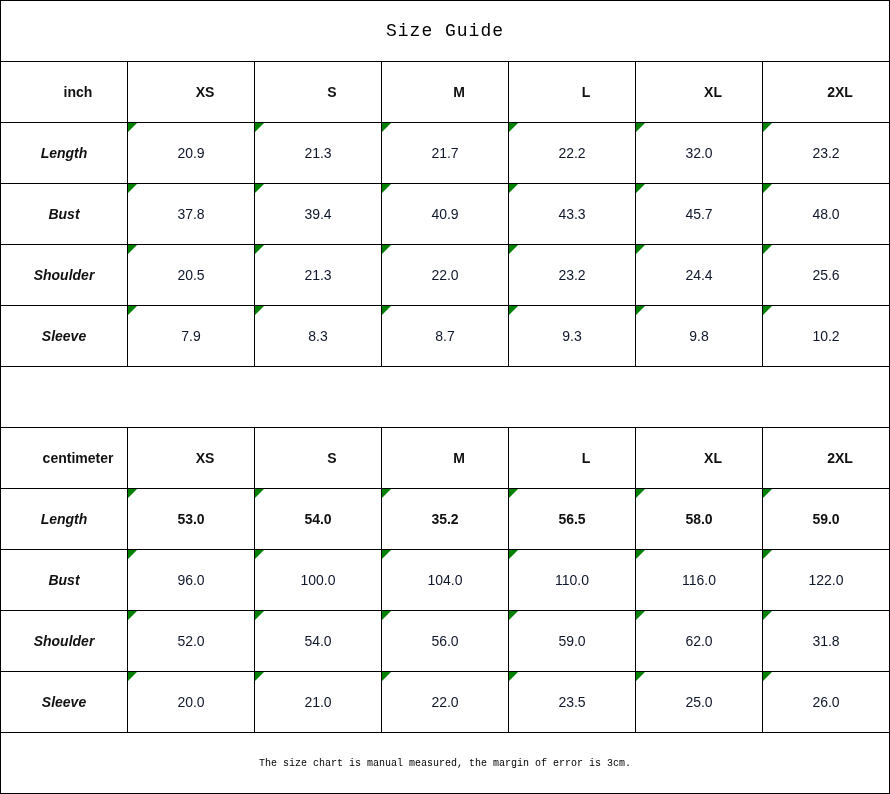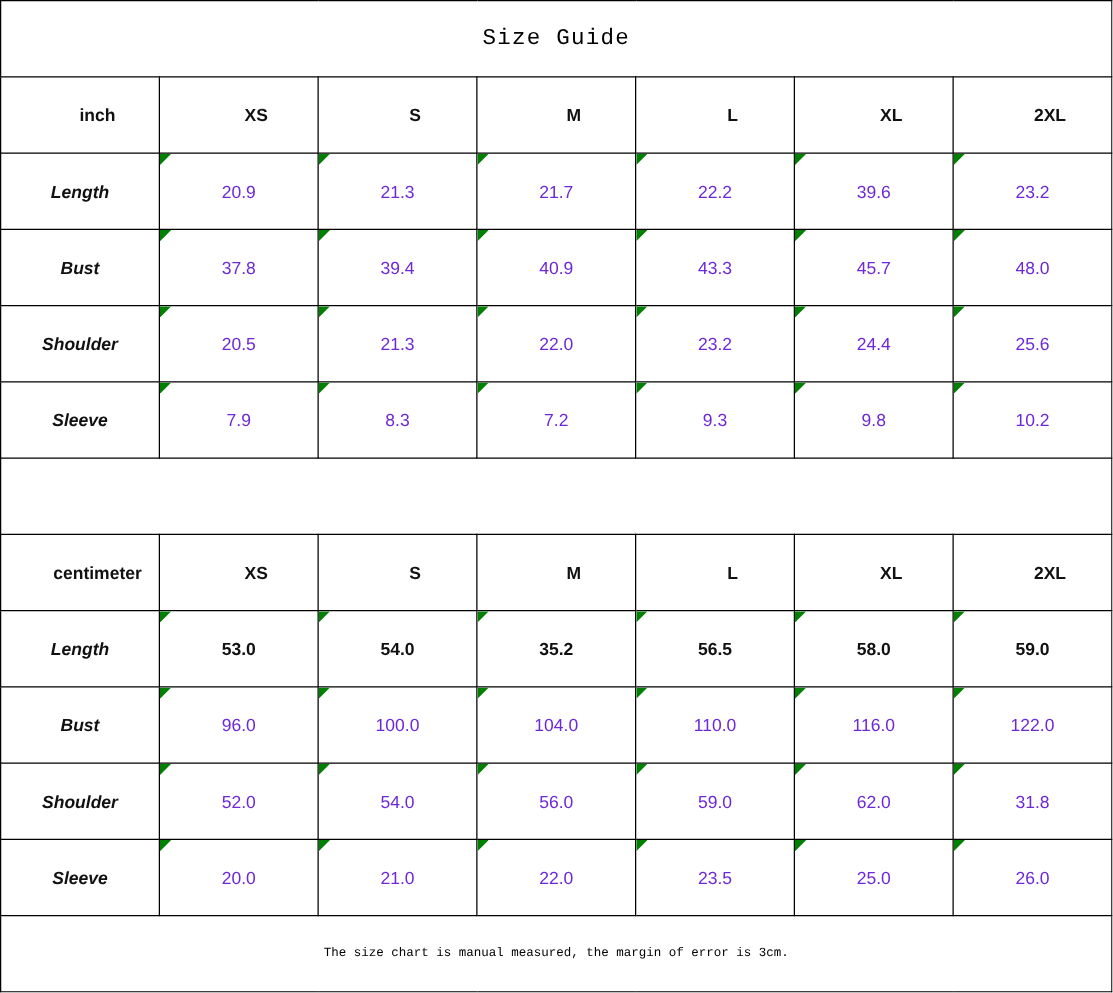--- a/index.html
+++ b/index.html
@@ -23,21 +23,21 @@
     padding: 0;
   }
   td.title-cell {
     font-family: "Liberation Mono", "DejaVu Sans Mono", monospace;
     font-size: 18px;
     letter-spacing: 1px;
     font-weight: normal;
   }
   td.hdr { font-weight: bold; font-size: 14px; color: #111111; padding-left: 28px; }
   td.label { font-weight: bold; color: #111111; font-style: italic; }
-  td.val { position: relative; color: #6d28d9; }
+  td.val { position: relative; color: #0f172a; }
   td.val.boldval { font-weight: bold; color: #111111; }
   .corner-flag {
     position: absolute;
     top: 0; left: 0;
     width: 9px; height: 9px;
     background: #008000;
     clip-path: polygon(0 0, 100% 0, 0 100%);
   }
   td.spacer-cell { height: 61px; }
   td.footer-cell {
@@ -65,21 +65,21 @@
     <td class="hdr">XL</td>
     <td class="hdr">2XL</td>
   </tr>
 
   <tr>
     <td class="label">Length</td>
     <td class="val"><span class="corner-flag"></span><span>20.9</span></td>
     <td class="val"><span class="corner-flag"></span><span>21.3</span></td>
     <td class="val"><span class="corner-flag"></span><span>21.7</span></td>
     <td class="val"><span class="corner-flag"></span><span>22.2</span></td>
-    <td class="val"><span class="corner-flag"></span><span>39.6</span></td>
+    <td class="val"><span class="corner-flag"></span><span>32.0</span></td>
     <td class="val"><span class="corner-flag"></span><span>23.2</span></td>
   </tr>
 
   <tr>
     <td class="label">Bust</td>
     <td class="val"><span class="corner-flag"></span><span>37.8</span></td>
     <td class="val"><span class="corner-flag"></span><span>39.4</span></td>
     <td class="val"><span class="corner-flag"></span><span>40.9</span></td>
     <td class="val"><span class="corner-flag"></span><span>43.3</span></td>
     <td class="val"><span class="corner-flag"></span><span>45.7</span></td>
@@ -93,21 +93,21 @@
     <td class="val"><span class="corner-flag"></span><span>22.0</span></td>
     <td class="val"><span class="corner-flag"></span><span>23.2</span></td>
     <td class="val"><span class="corner-flag"></span><span>24.4</span></td>
     <td class="val"><span class="corner-flag"></span><span>25.6</span></td>
   </tr>
 
   <tr>
     <td class="label">Sleeve</td>
     <td class="val"><span class="corner-flag"></span><span>7.9</span></td>
     <td class="val"><span class="corner-flag"></span><span>8.3</span></td>
-    <td class="val"><span class="corner-flag"></span><span>7.2</span></td>
+    <td class="val"><span class="corner-flag"></span><span>8.7</span></td>
     <td class="val"><span class="corner-flag"></span><span>9.3</span></td>
     <td class="val"><span class="corner-flag"></span><span>9.8</span></td>
     <td class="val"><span class="corner-flag"></span><span>10.2</span></td>
   </tr>
 
   <tr>
     <td class="spacer-cell" colspan="7"></td>
   </tr>
 
   <tr>

